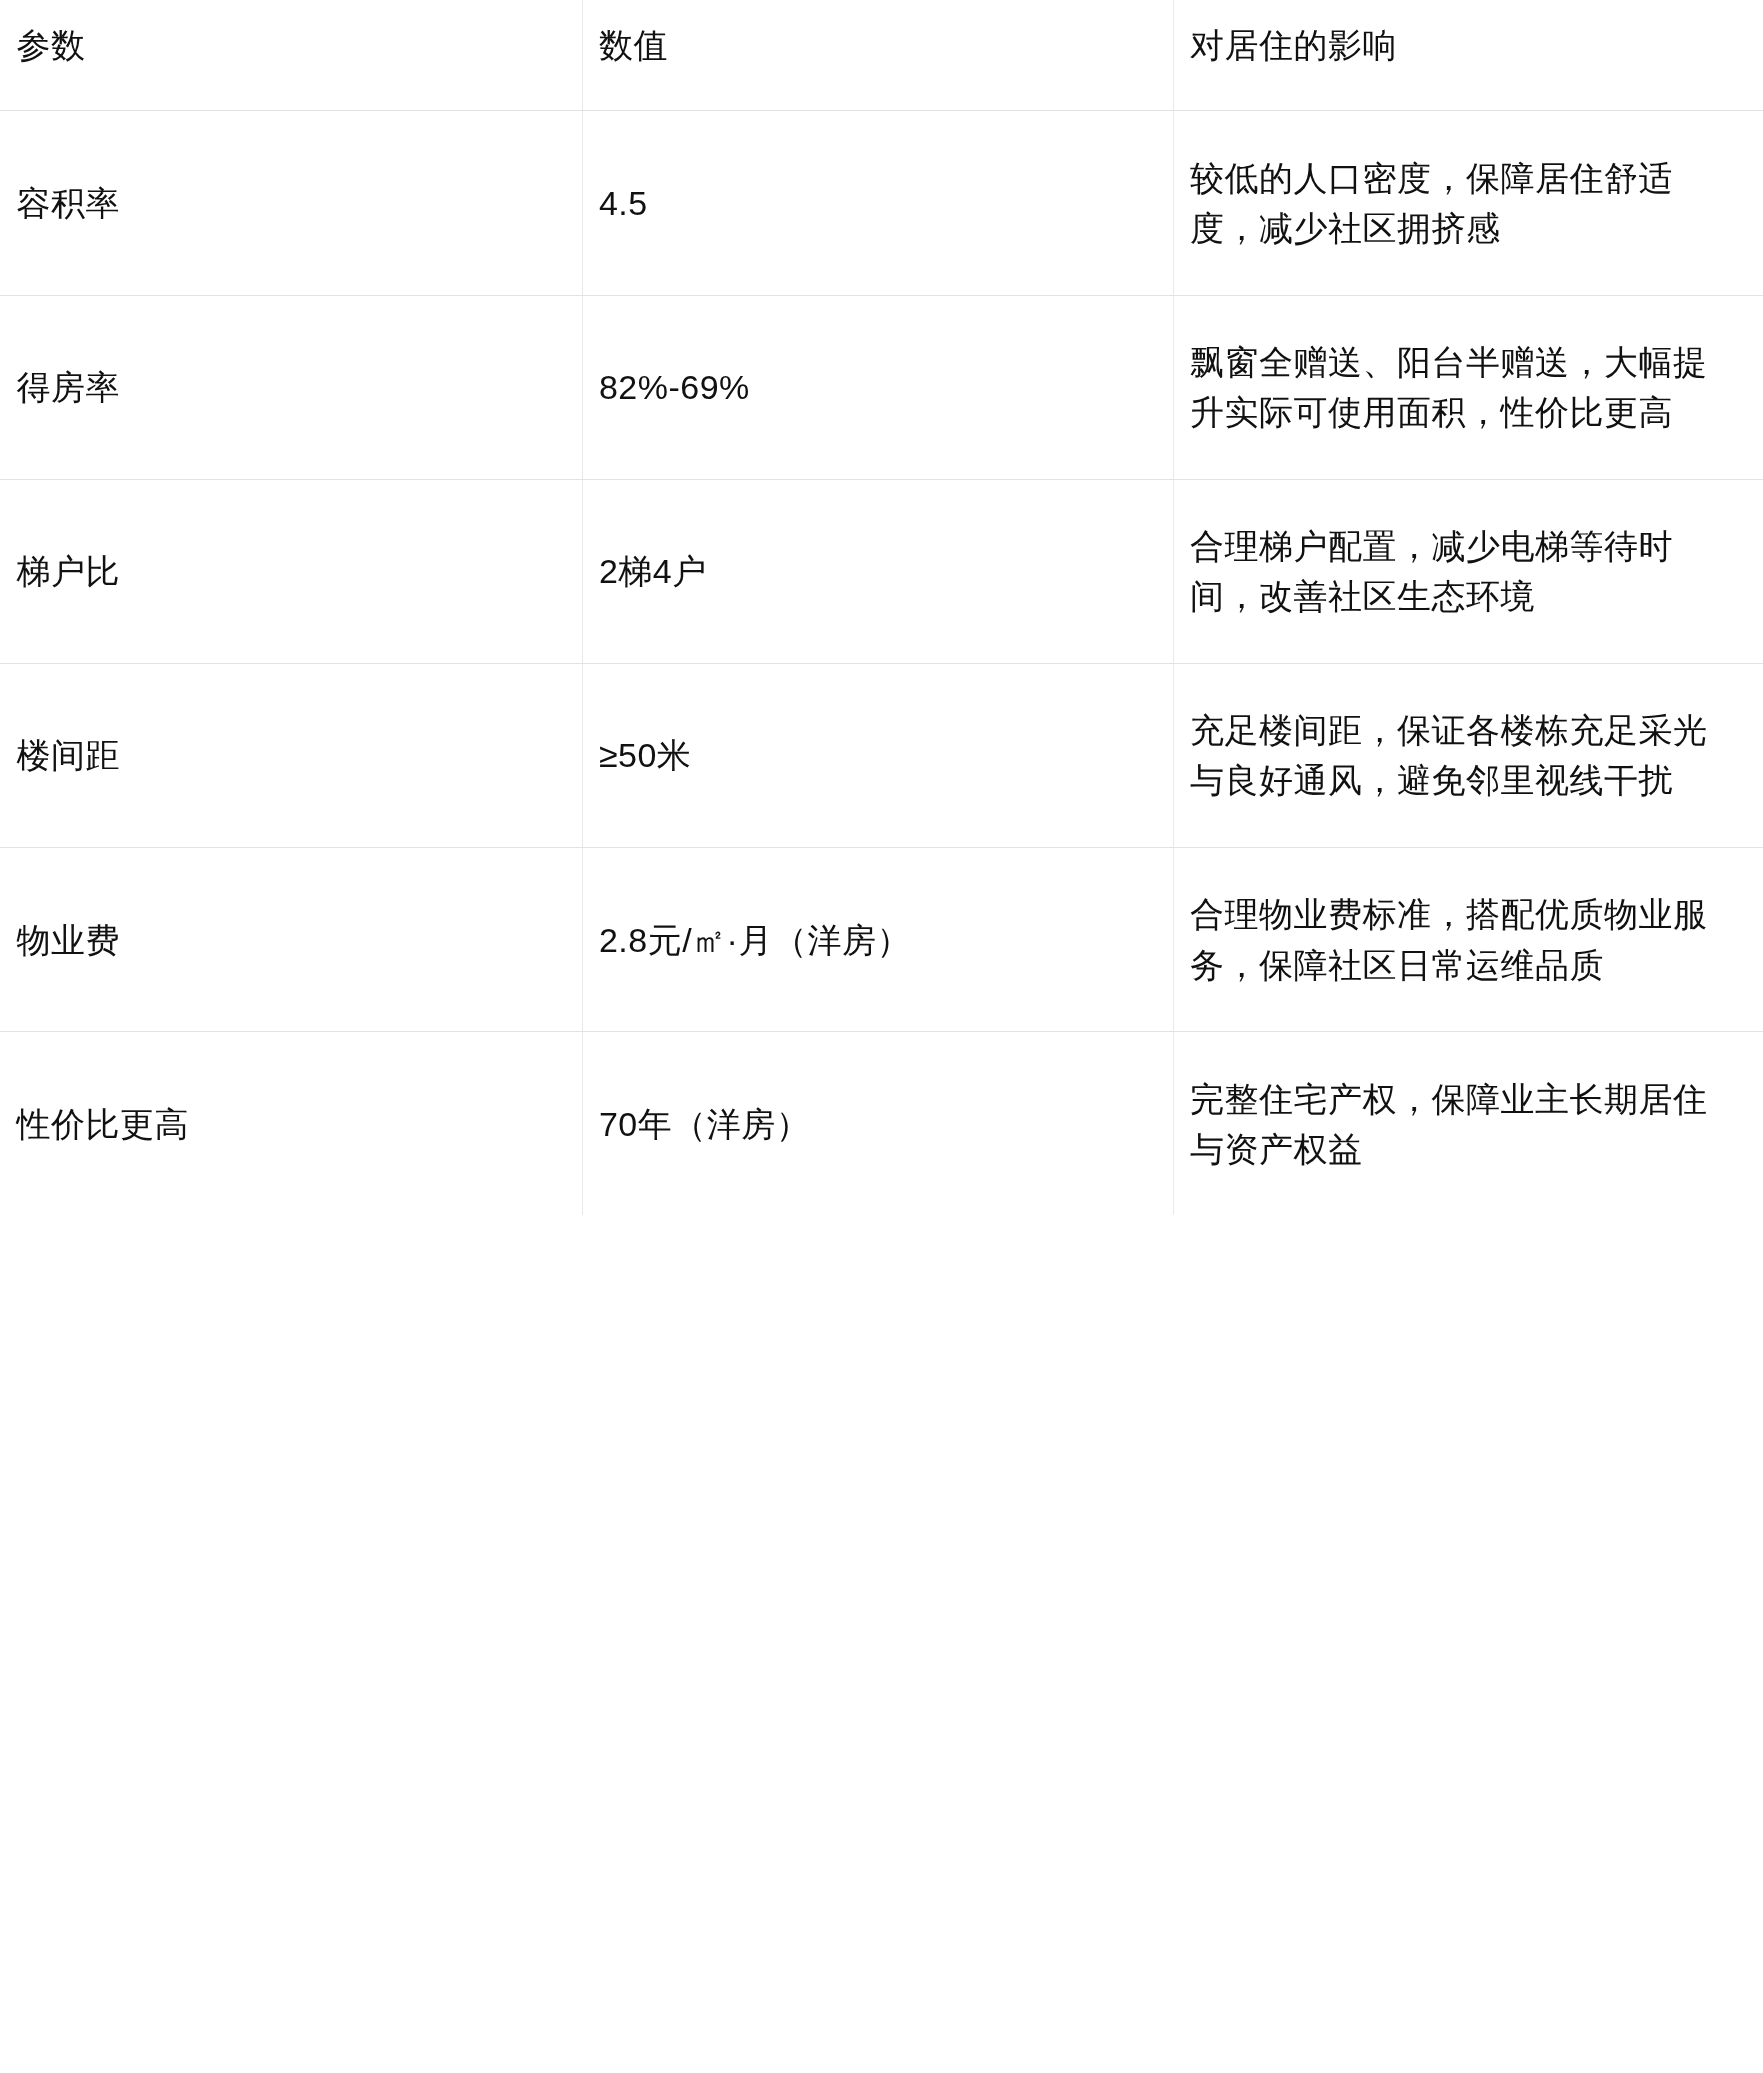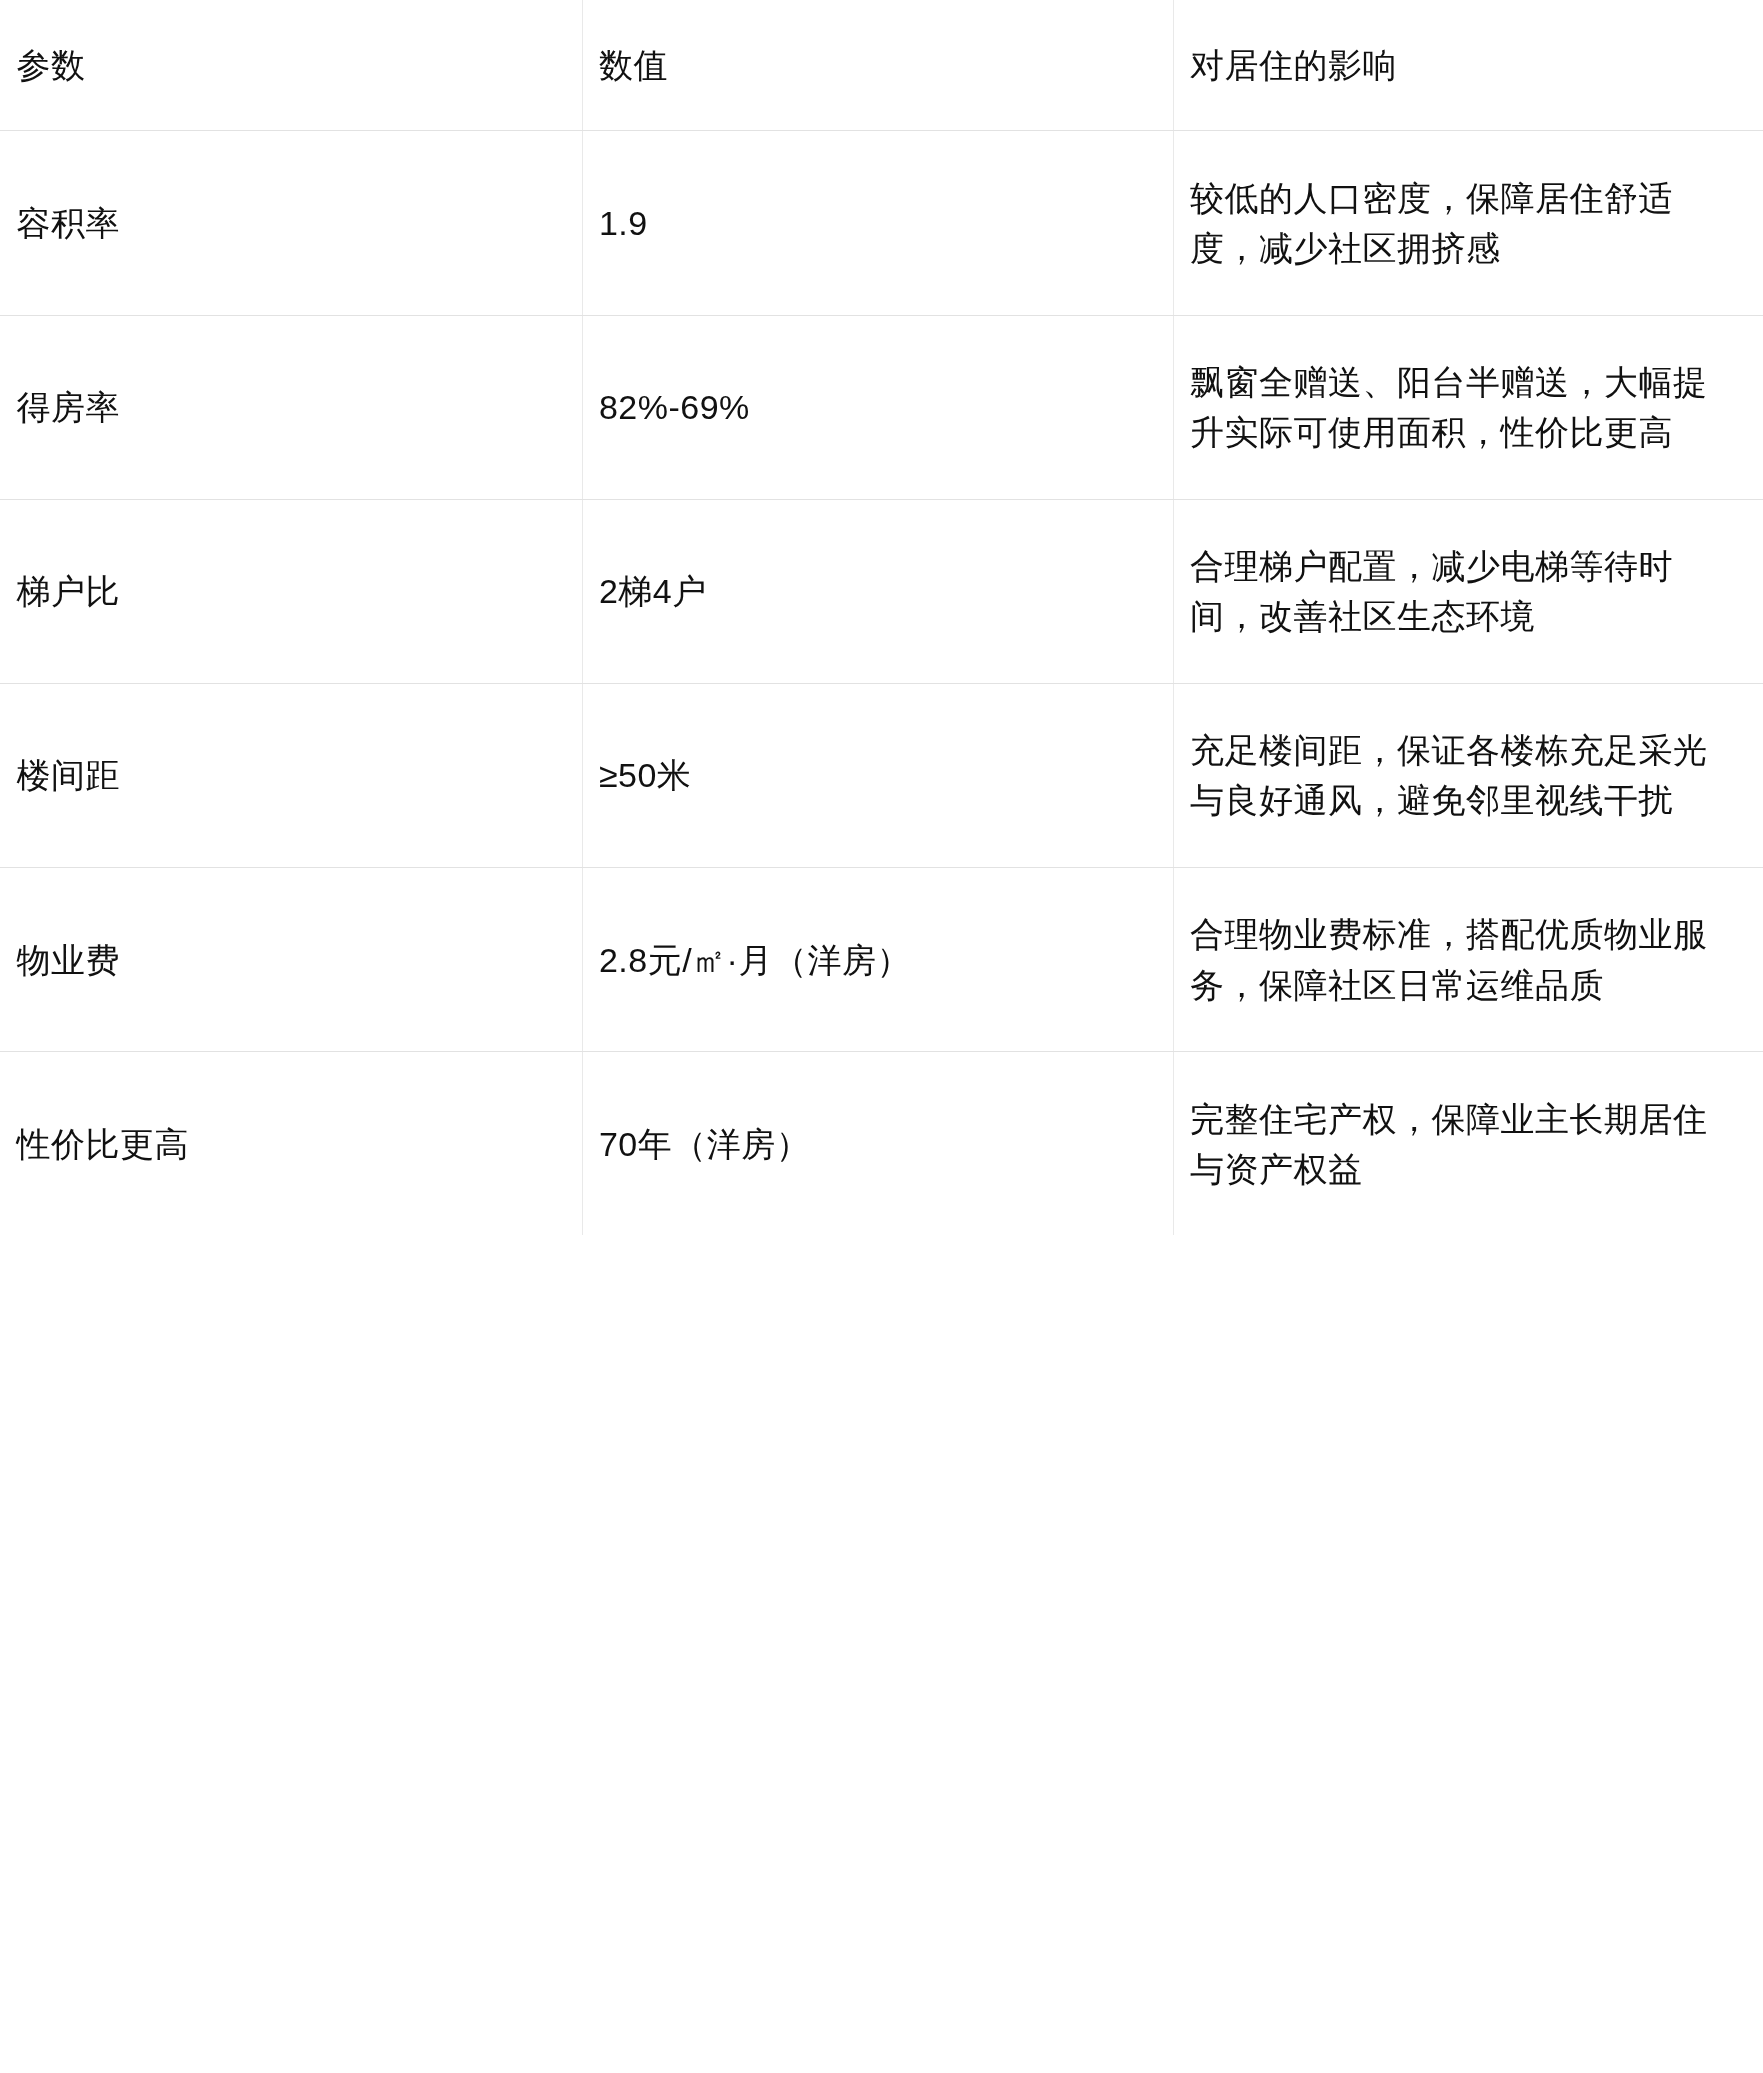--- a/index.html
+++ b/index.html
@@ -37,21 +37,21 @@
     text-align: left;
     font-weight: normal;
     padding: 23.6px 27px 23.6px 16.4px;
     font-size: 34px;
     line-height: 1.48;
     letter-spacing: 0.5px;
     word-break: break-word;
   }
   table.param-table thead th {
     border-top: none;
-    padding-top: 40px;
+    padding-top: 20px;
     padding-bottom: 40px;
     font-size: 34px;
   }
   table.param-table tbody tr:last-child td {
     border-bottom: none;
   }
   
   table.param-table td.sep-left,
   table.param-table th.sep-left {
     border-left: 1.8px solid #e9e9e9;
@@ -74,21 +74,21 @@
     <thead>
       <tr>
         <th class="cell-param">参数</th>
         <th class="cell-value sep-left">数值</th>
         <th class="cell-impact sep-left">对居住的影响</th>
       </tr>
     </thead>
     <tbody>
       <tr>
         <td class="cell-param">容积率</td>
-        <td class="cell-value sep-left">1.9</td>
+        <td class="cell-value sep-left">4.5</td>
         <td class="cell-impact sep-left">较低的人口密度，保障居住舒适度，减少社区拥挤感</td>
       </tr>
       <tr>
         <td class="cell-param">得房率</td>
         <td class="cell-value sep-left">82%-69%</td>
         <td class="cell-impact sep-left">飘窗全赠送、阳台半赠送，大幅提升实际可使用面积，性价比更高</td>
       </tr>
       <tr>
         <td class="cell-param">梯户比</td>
         <td class="cell-value sep-left">2梯4户</td>

